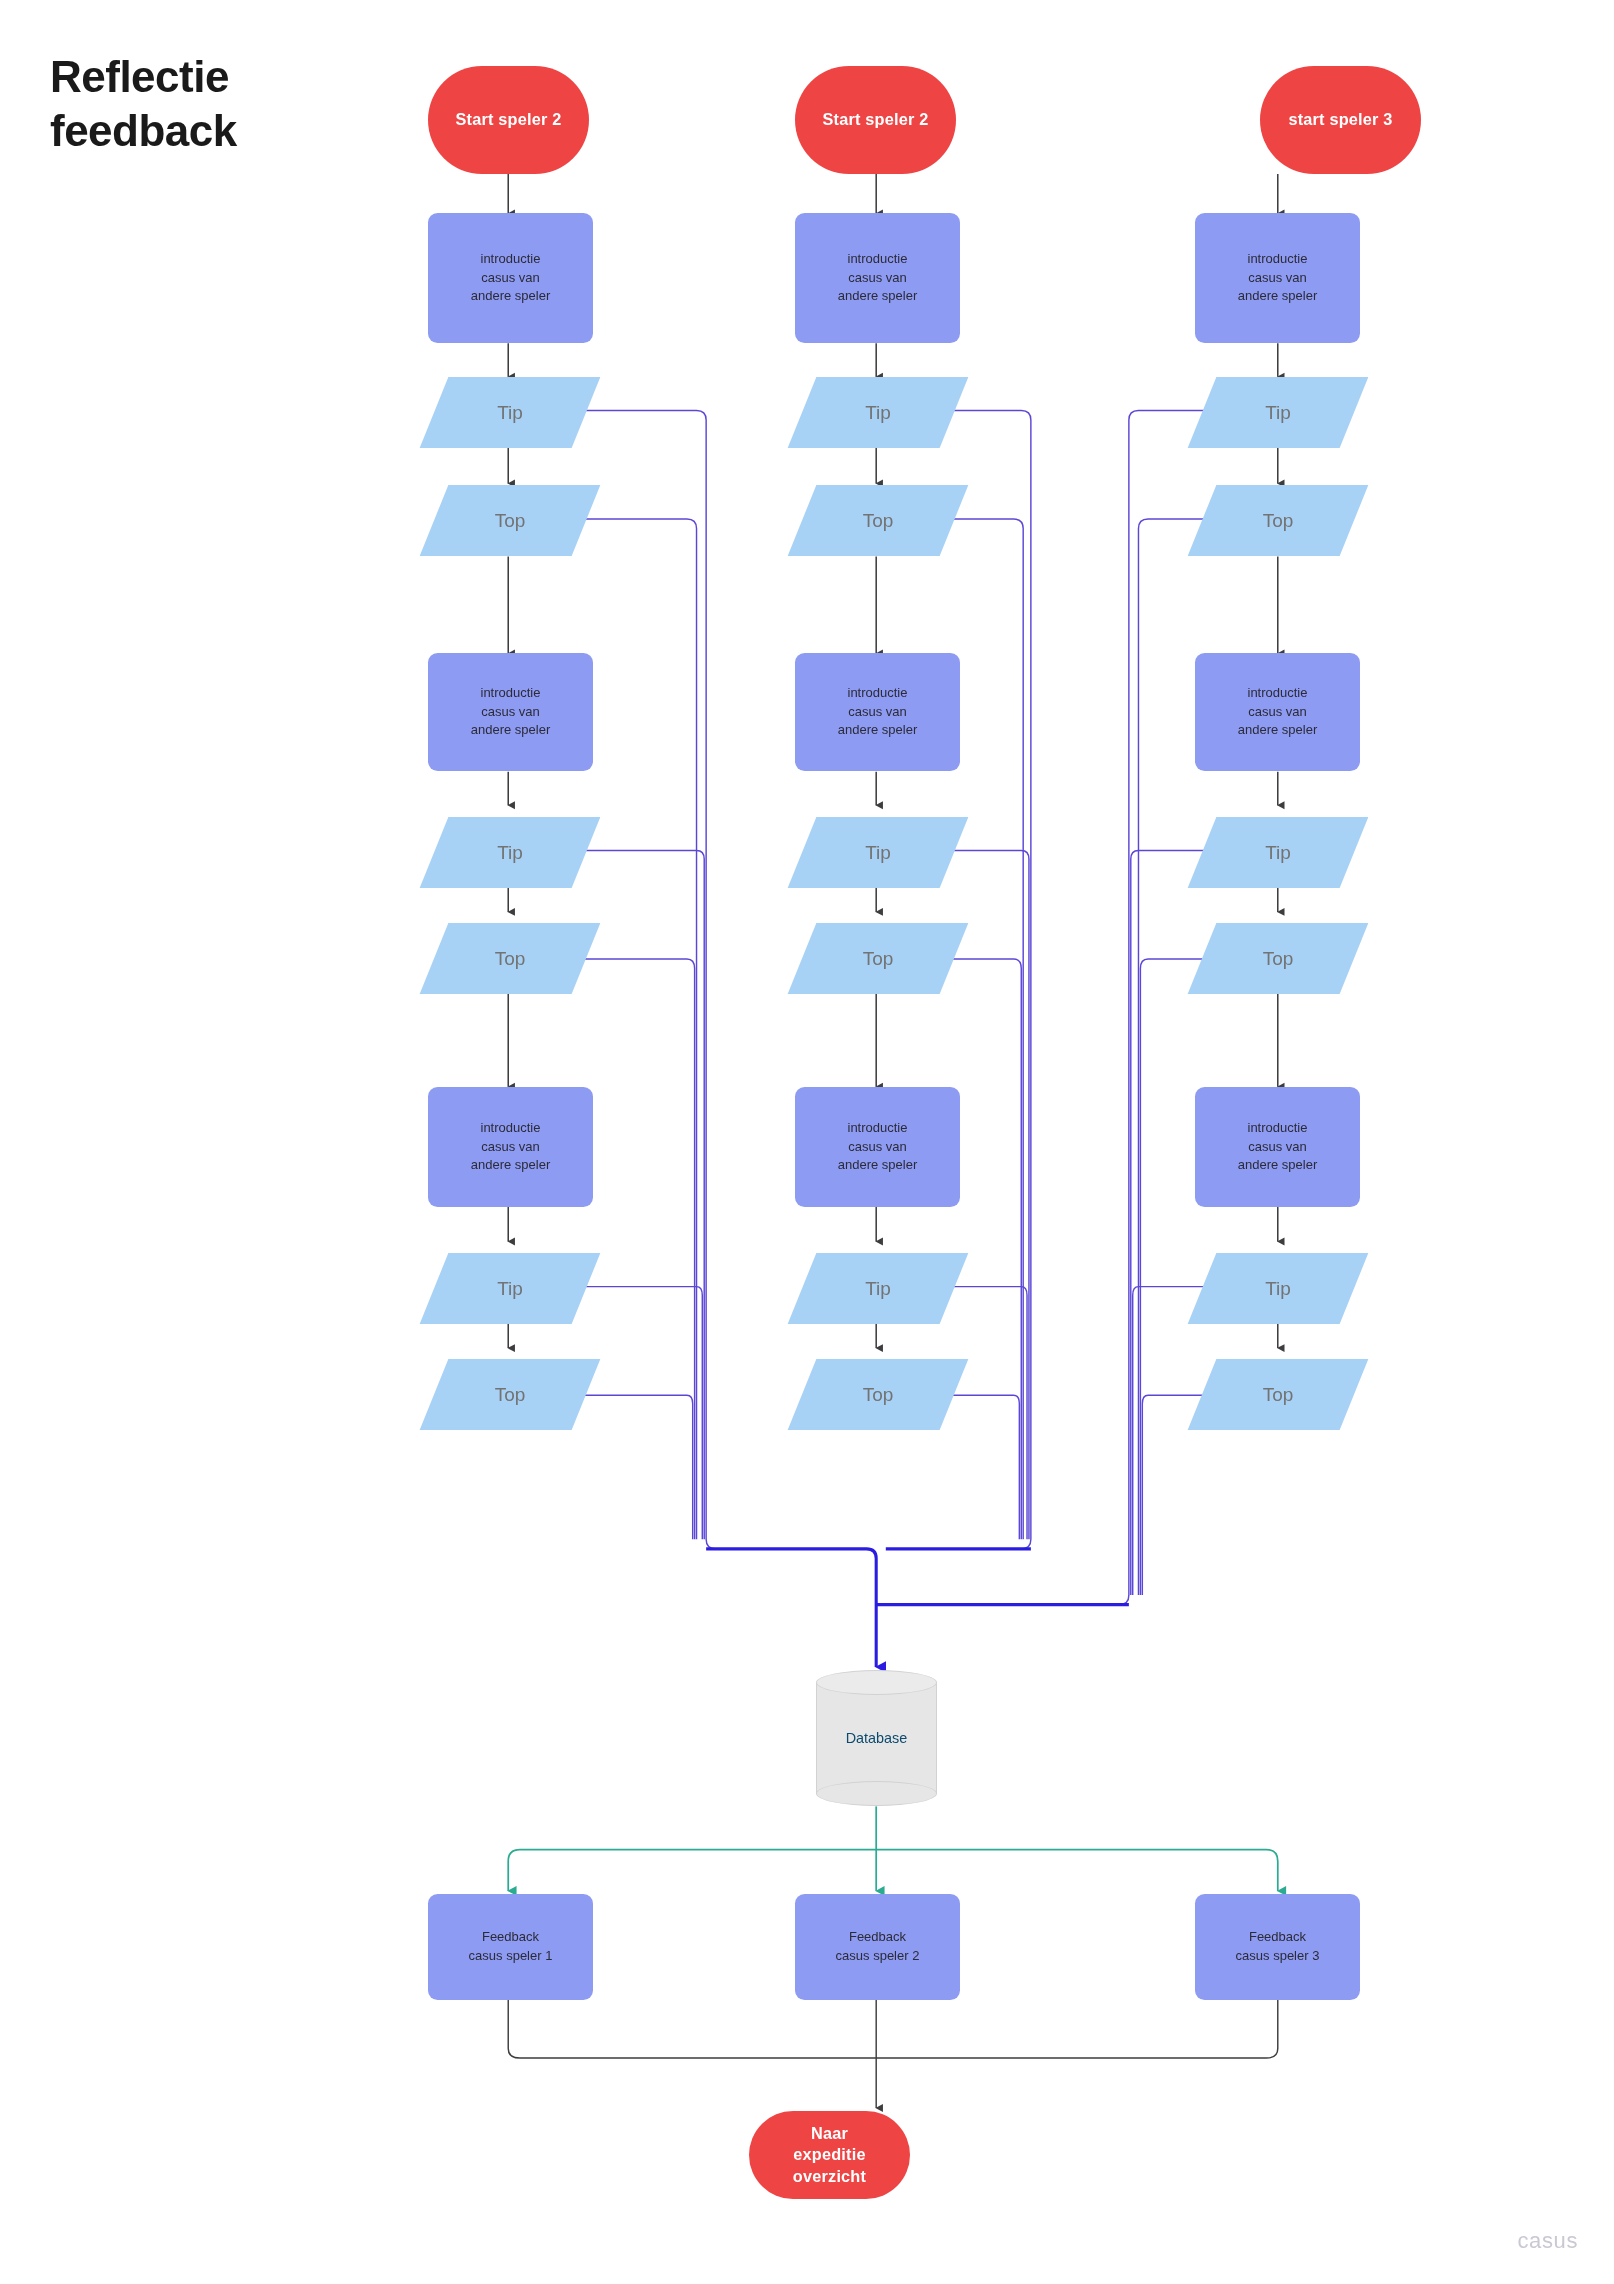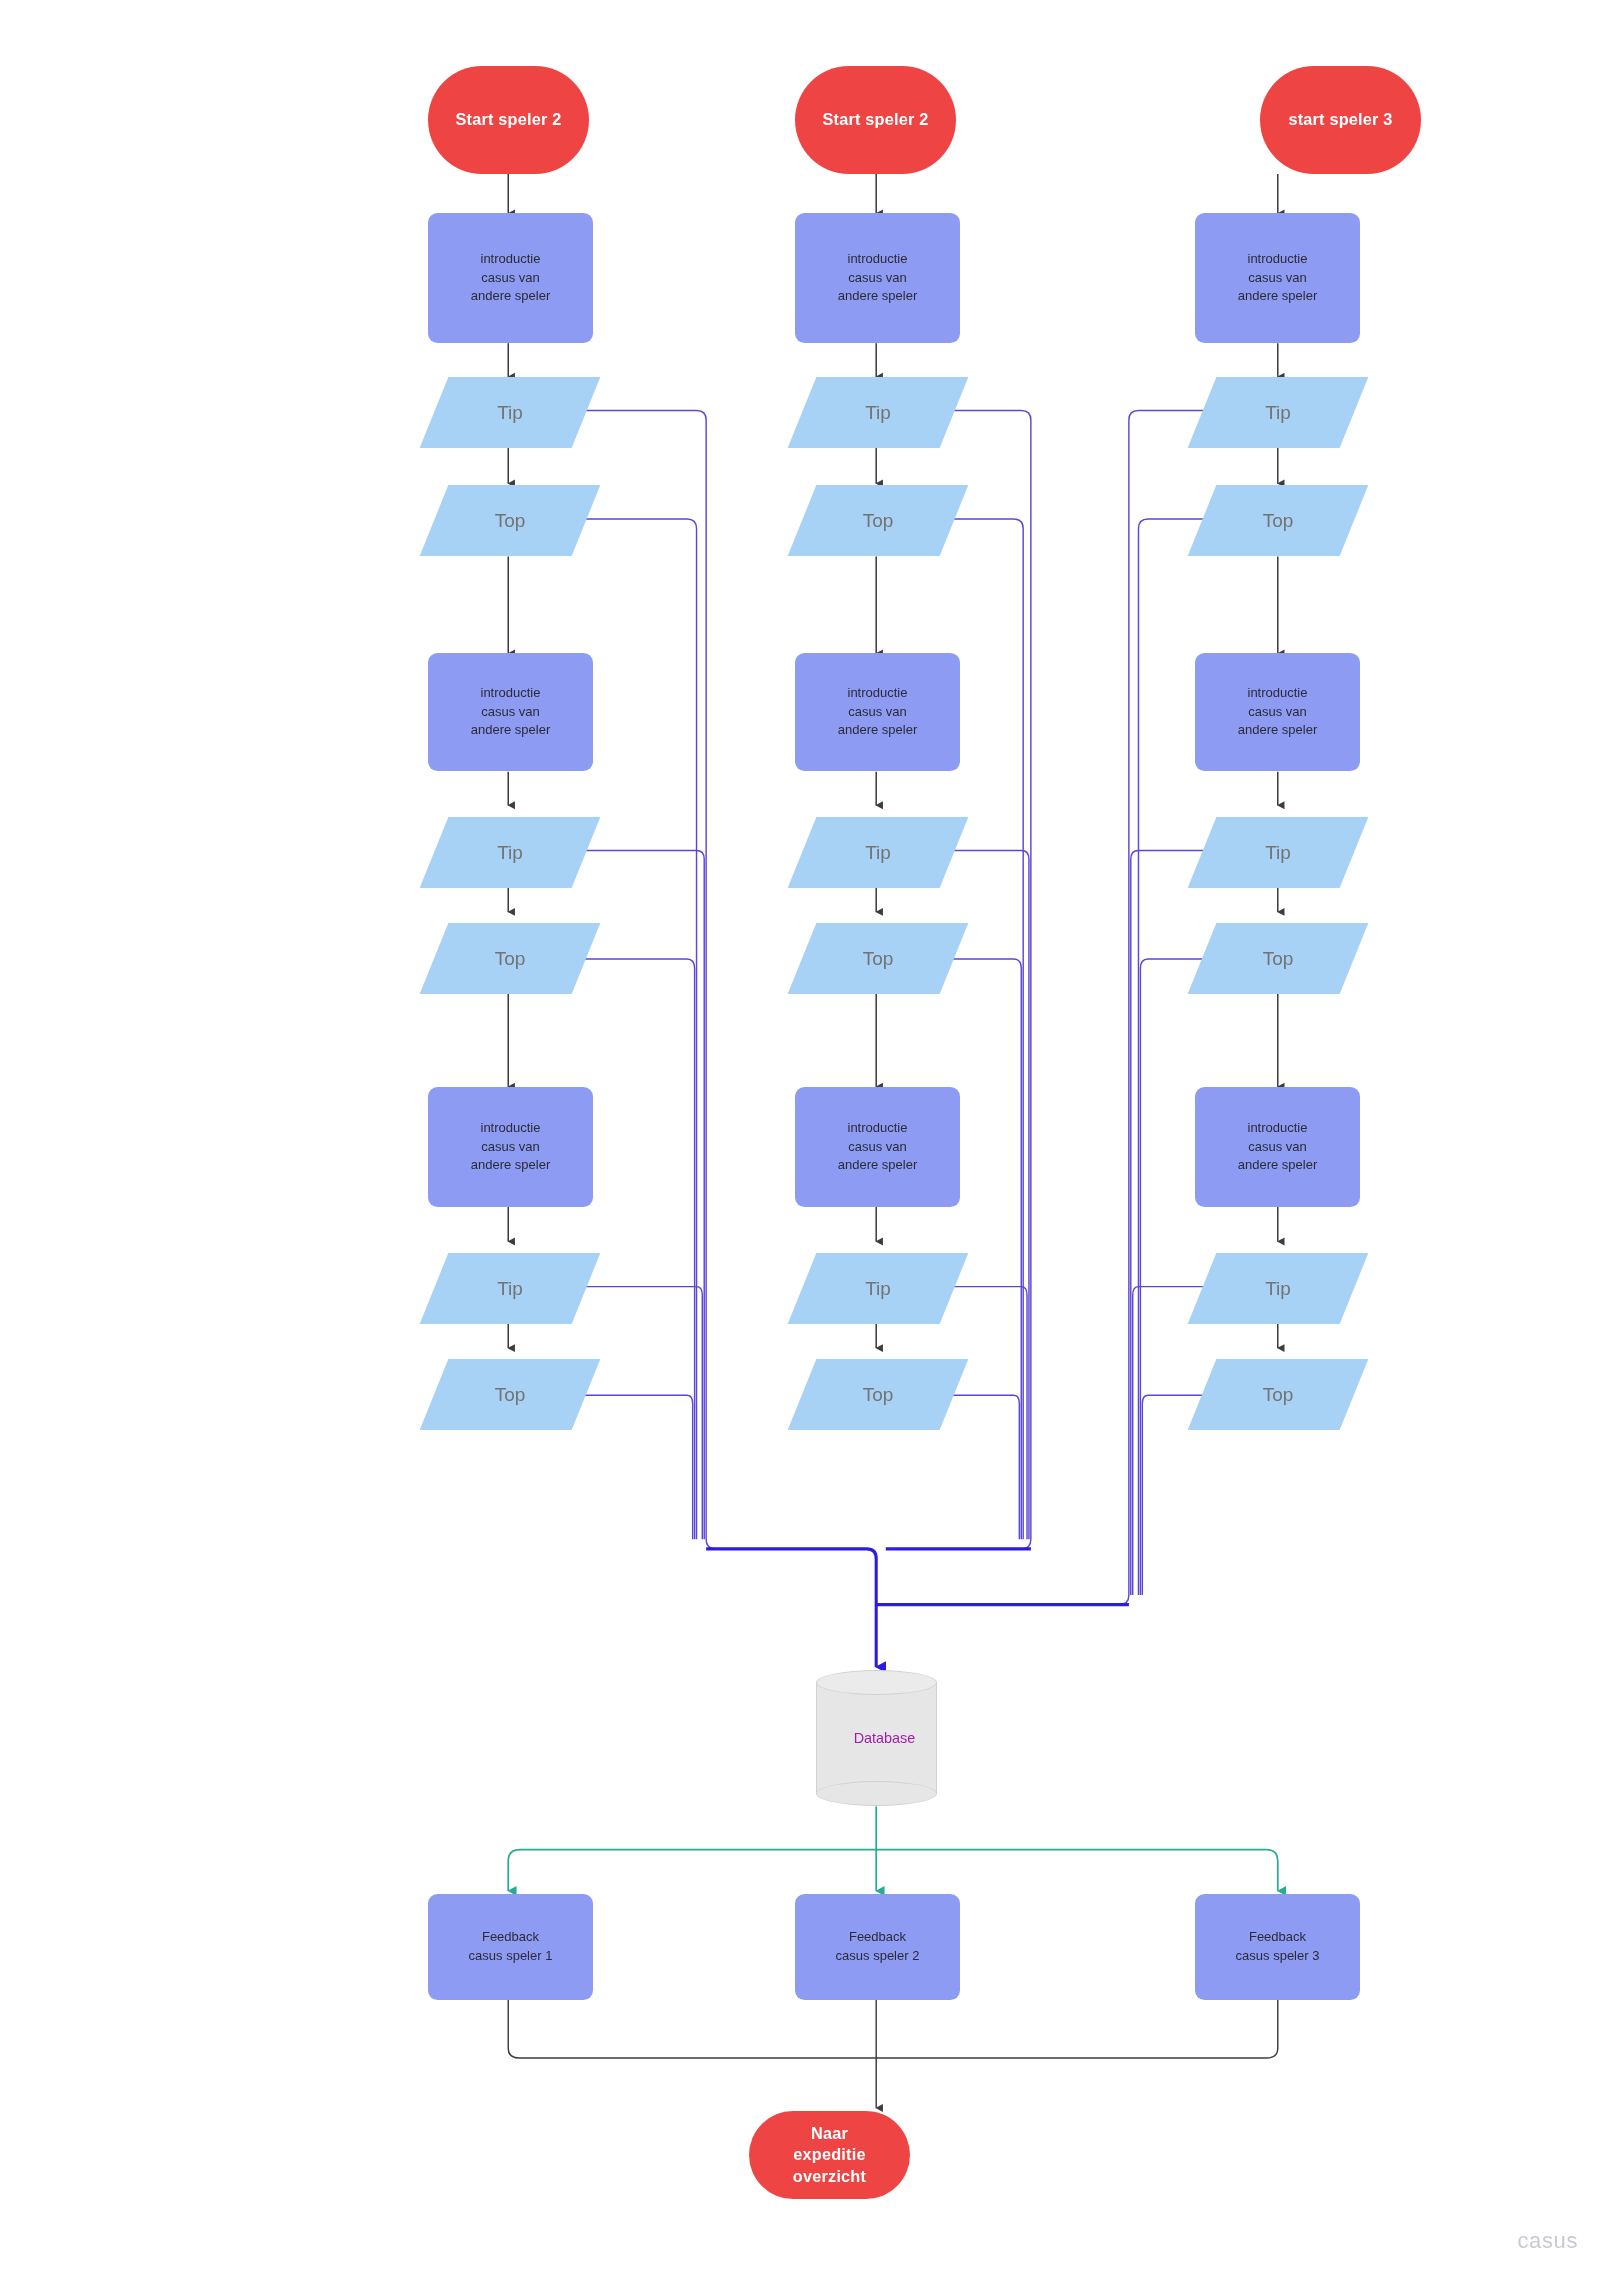--- a/index.html
+++ b/index.html
@@ -126,28 +126,28 @@
     bottom: 0;
     width: 100%;
     height: 25px;
     background: #e6e6e6;
     border: 1.4px solid #d2d2d2;
     border-radius: 50%;
     box-sizing: border-box;
   }
   .db-label {
     position: absolute;
-    left: 8px; top: 0;
+    left: 0; top: 0;
     width: 100%;
     height: 100%;
     display: flex;
     align-items: center;
     justify-content: center;
     font-size: 14.4px;
-    color: #a21caf;
+    color: #0c4a6e;
     z-index: 3;
   }
 
   .watermark {
     position: absolute;
     right: 37px;
     bottom: 31px;
     font-size: 22px;
     color: #c9c9d4;
     letter-spacing: 0.6px;
@@ -243,20 +243,22 @@
       <path d="M912,1925 L1318,1925 Q1330,1925 1330,1937 L1330,1968" marker-end="url(#arrTeal)"></path>
     </g>
 
     <g stroke="#3d3d3d" stroke-width="1.5" fill="none">
       <path d="M529,2081 L529,2132 Q529,2142 541,2142 L912,2142 L912,2194" marker-end="url(#arrDark)"></path>
       <path d="M912,2081 L912,2142"></path>
       <path d="M1330,2081 L1330,2132 Q1330,2142 1318,2142 L912,2142"></path>
     </g>
   </svg>
 
+  <div class="page-title">Reflectie
+feedback</div>
 
   <div class="node terminator" style="left:428px; top:66px; width:161px; height:108px;">Start speler 2</div>
 
   <div class="node process" style="left:428px; top:213px; width:165px; height:130px;">introductie
 casus van
 andere speler</div>
 
   <div class="io-wrap" style="left:434px; top:377px; width:152px; height:71px;">
     <div class="io-shape"></div>
     <div class="io-label">Tip</div>

